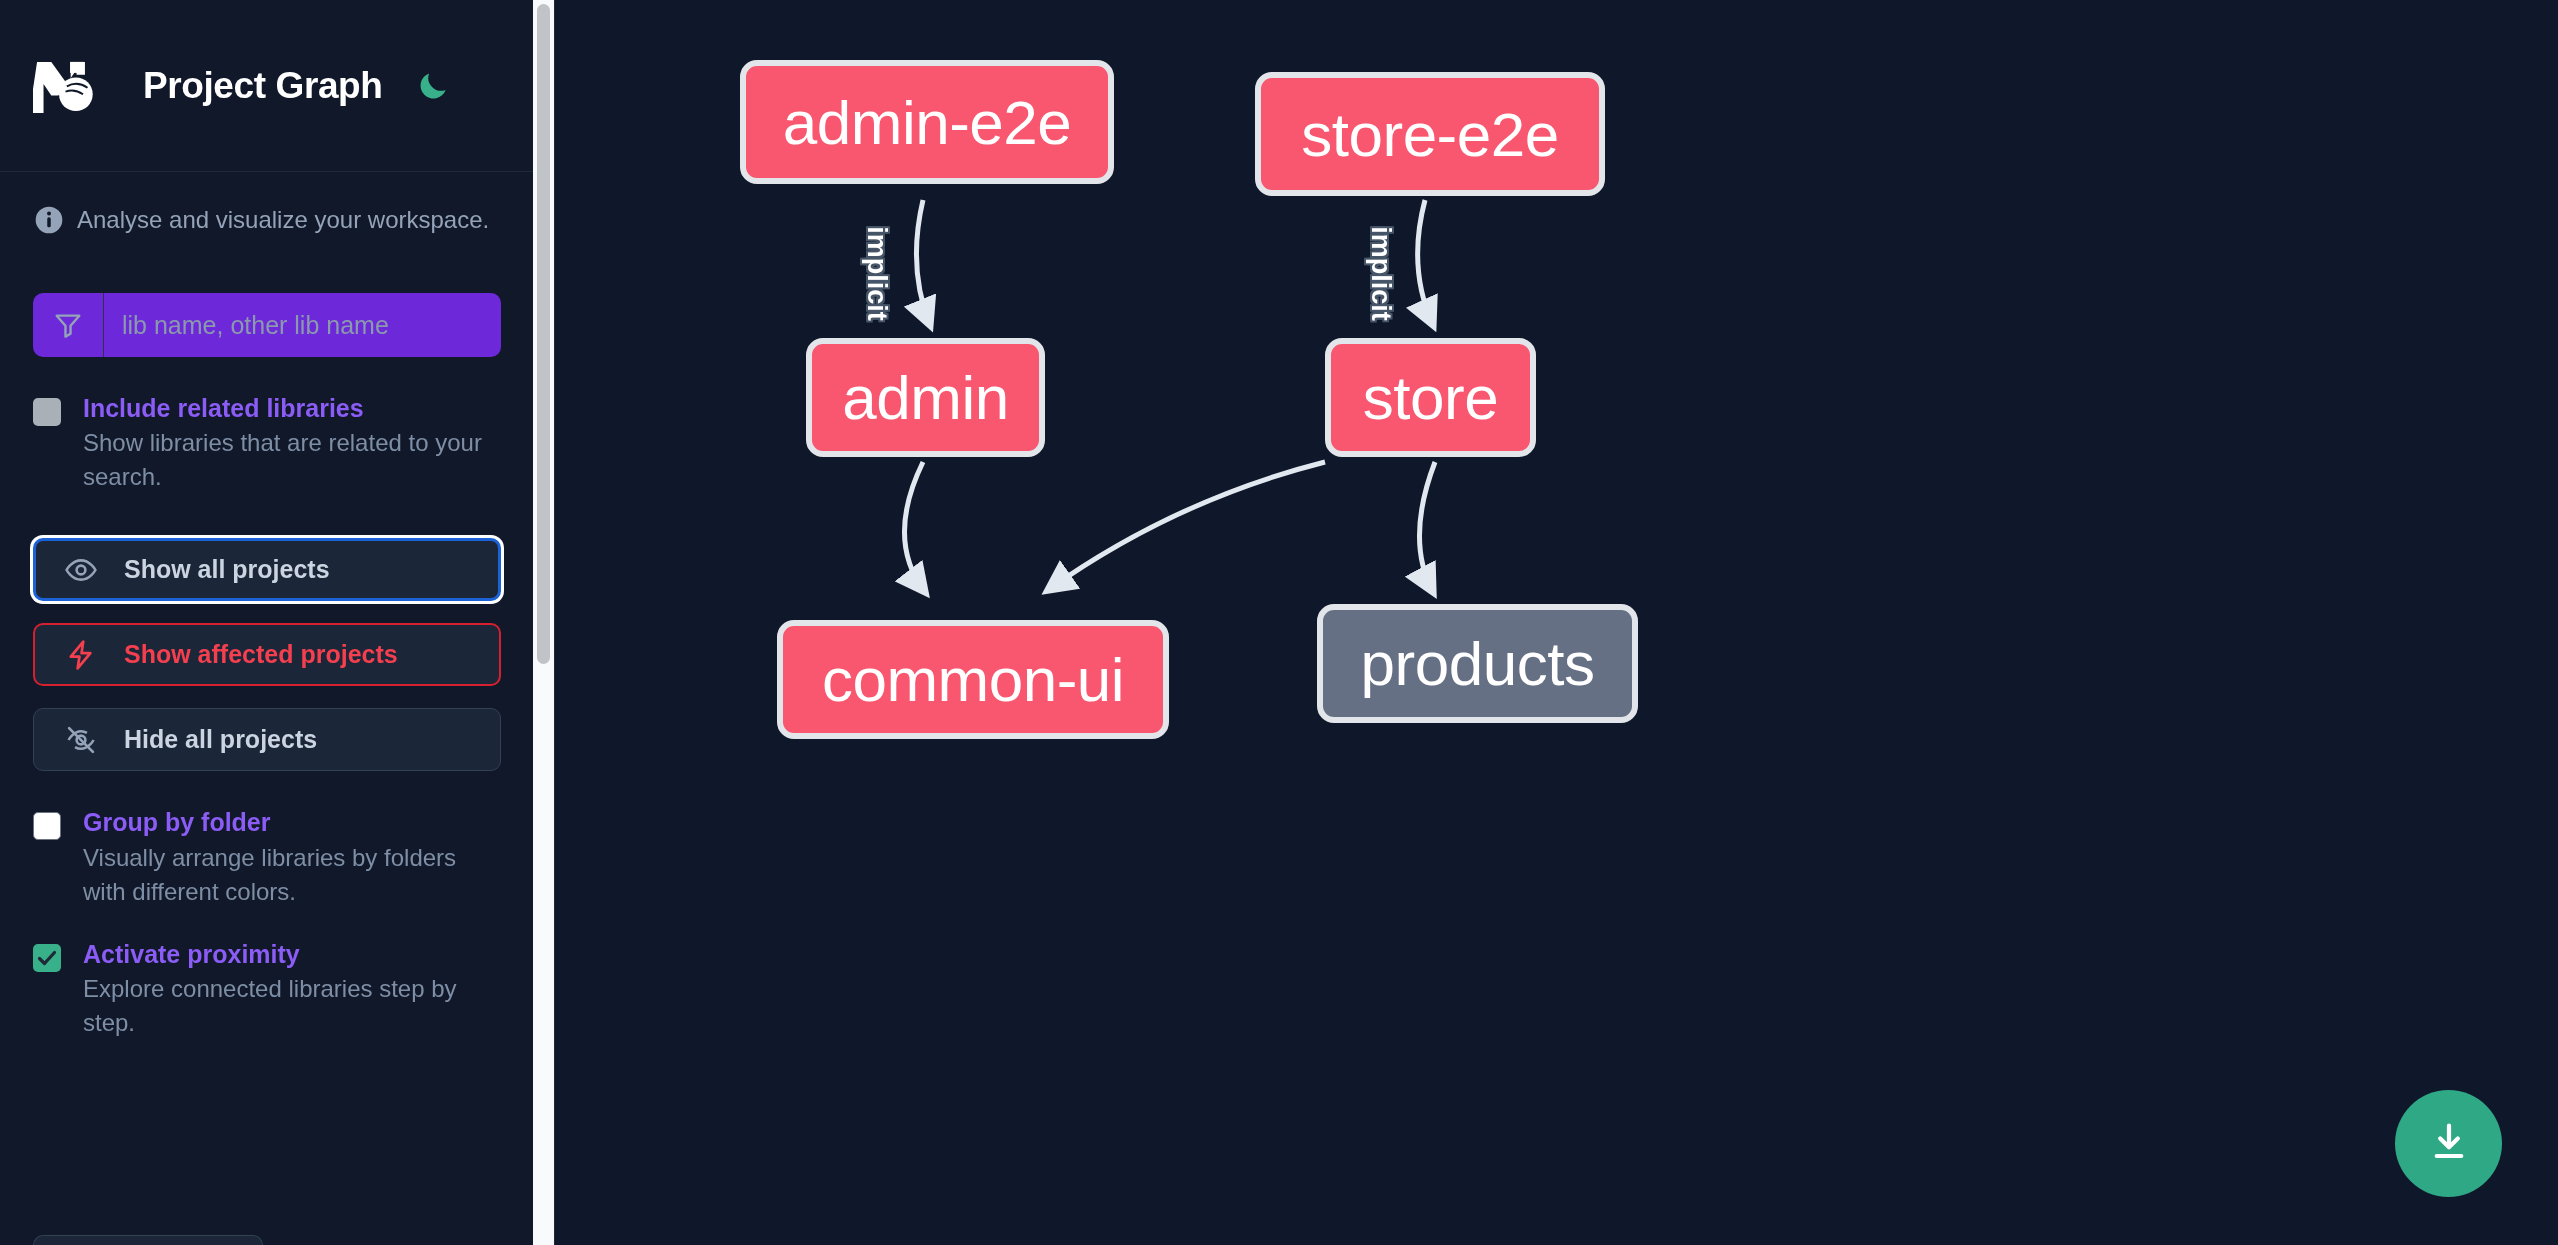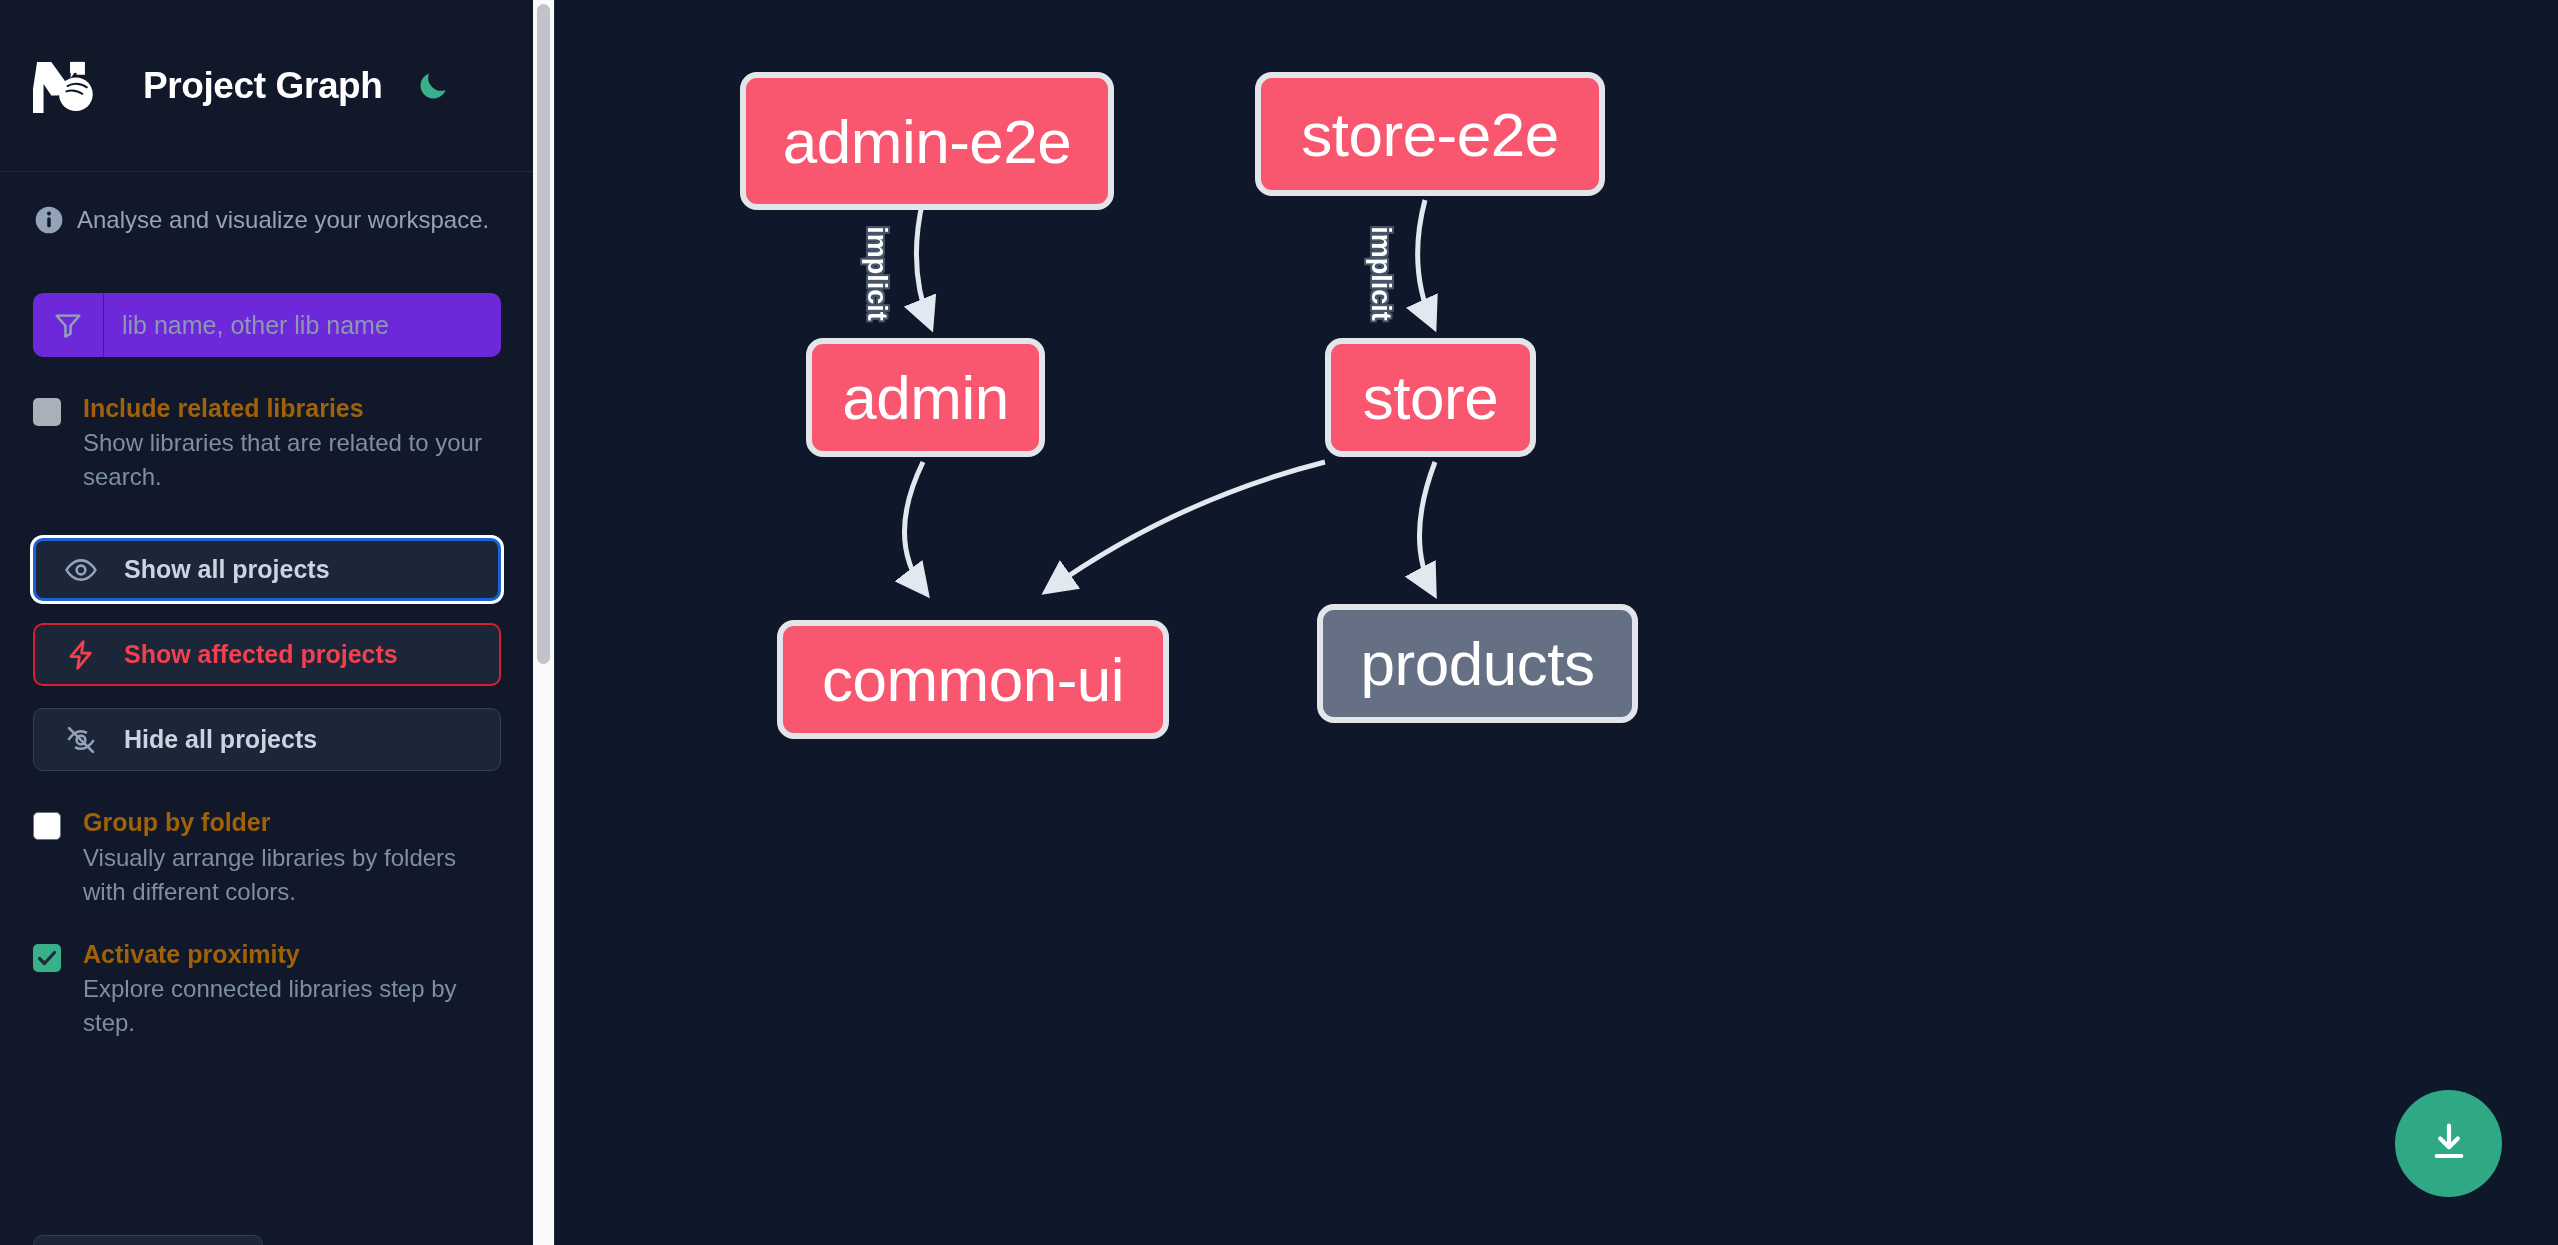--- a/index.html
+++ b/index.html
@@ -104,21 +104,21 @@
     margin-top: 5px;
     margin-right: 22px;
     position: relative;
   }
   .cb.grey { background: #aab0b8; }
   .cb.white { background: #ffffff; border: 1px solid #6b7280; }
   .cb.green { background: #38b08a; }
   .cb.green svg { position: absolute; top: 3px; left: 3px; }
   .opt-text { flex: 1; }
   .opt-label {
-    color: #a16207;
+    color: #8b5cf6;
     font-size: 25px;
     font-weight: 700;
     line-height: 1.25;
   }
   .opt-desc {
     color: #7e8ea5;
     font-size: 24px;
     line-height: 1.42;
     margin-top: 2px;
   }
@@ -325,21 +325,21 @@
       </defs>
       <g fill="none" stroke="#e2e8f0" stroke-width="5" marker-end="url(#arrow)">
         <path d="M368 200 Q 352 268 375 325"></path>
         <path d="M870 200 Q 852 268 878 325"></path>
         <path d="M368 462 Q 330 540 370 592"></path>
         <path d="M770 462 Q 620 500 493 590"></path>
         <path d="M880 462 Q 850 540 878 592"></path>
       </g>
     </svg>
 
-    <div class="node app-node" style="left:185px; top:72px;  width:374px; height:138px;">admin-e2e</div>
+    <div class="node app-node" style="left:185px; top:60px;  width:374px; height:124px;">admin-e2e</div>
     <div class="node app-node" style="left:700px; top:72px;  width:350px; height:124px;">store-e2e</div>
     <div class="node app-node" style="left:251px; top:338px; width:239px; height:119px;">admin</div>
     <div class="node app-node" style="left:770px; top:338px; width:211px; height:119px;">store</div>
     <div class="node app-node" style="left:222px; top:620px; width:392px; height:119px;">common-ui</div>
     <div class="node lib-node" style="left:762px; top:604px; width:321px; height:119px;">products</div>
 
     <div class="edge-label" style="left:274px; top:258px; transform:rotate(90deg);">implicit</div>
     <div class="edge-label" style="left:778px; top:258px; transform:rotate(90deg);">implicit</div>
 
     <button class="download-fab">

